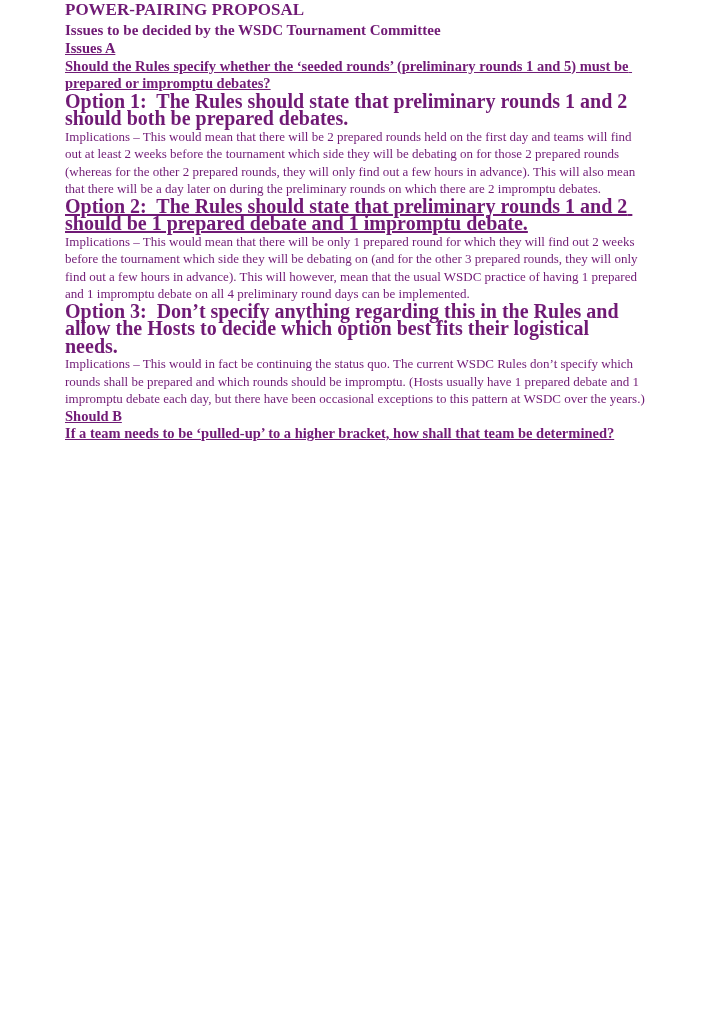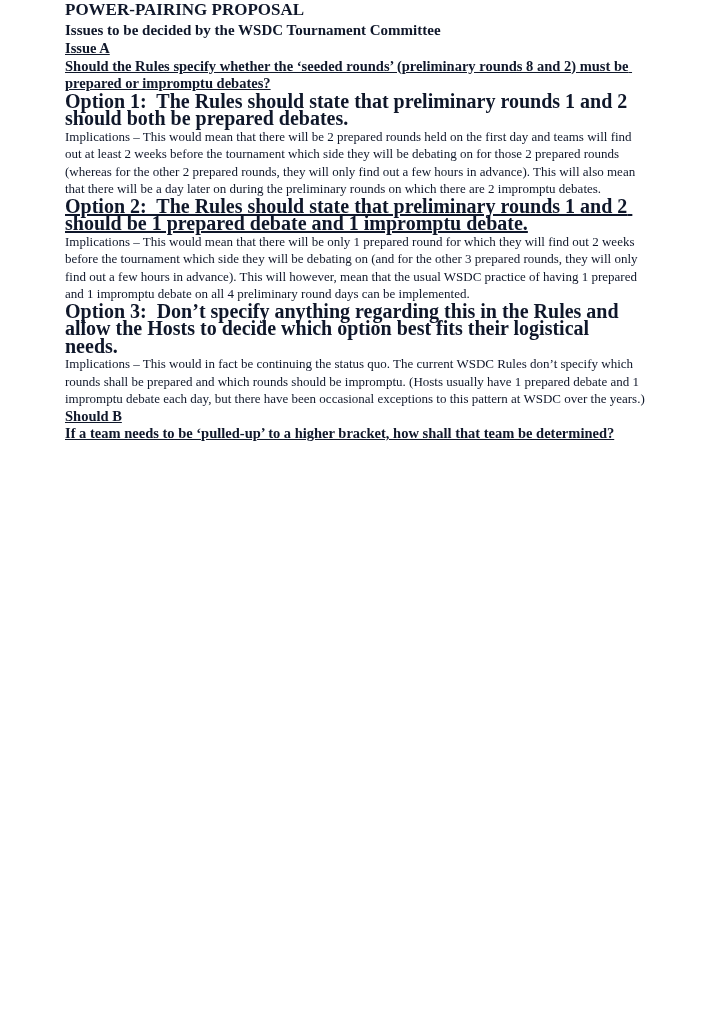--- a/index.html
+++ b/index.html
@@ -10,21 +10,21 @@
   .page {
     position: relative;
     width: 724px;
     height: 732px;
     margin: 0 auto;
     background: #ffffff;
     box-sizing: border-box;
     padding: 0 79px 0 65px;
     overflow: hidden;
     font-family: "Liberation Serif", serif;
-    color: #0f172a;
+    color: #701a75;
   }
   .page p, .page h1, .page h2, .page h3 {
     margin: 0;
     padding: 0;
     white-space: pre-wrap;
   }
   .doc-title {
     font-size: 17px;
     font-weight: bold;
     line-height: 20px;
@@ -71,23 +71,23 @@
 </style>
 </head>
 <body>
 
 <div class="page">
 
   <h1 class="doc-title">POWER-PAIRING PROPOSAL</h1>
 
   <h2 class="doc-subtitle">Issues to be decided by the WSDC Tournament Committee</h2>
 
-  <h3 class="issue-heading mt-issue-a">Issue A</h3>
+  <h3 class="issue-heading mt-issue-a">Issues A</h3>
 
-  <p class="question mt-q-a">Should the Rules specify whether the ‘seeded rounds’ (preliminary rounds 8 and 2) must be prepared or impromptu debates?</p>
+  <p class="question mt-q-a">Should the Rules specify whether the ‘seeded rounds’ (preliminary rounds 1 and 5) must be prepared or impromptu debates?</p>
 
   <p class="option-heading mt-opt1">Option 1:  The Rules should state that preliminary rounds 1 and 2 should both be prepared debates.</p>
 
   <p class="implications mt-impl1">Implications – This would mean that there will be 2 prepared rounds held on the first day and teams will find out at least 2 weeks before the tournament which side they will be debating on for those 2 prepared rounds (whereas for the other 2 prepared rounds, they will only find out a few hours in advance). This will also mean that there will be a day later on during the preliminary rounds on which there are 2 impromptu debates.</p>
 
   <p class="option-heading mt-opt2">Option 2:  The Rules should state that preliminary rounds 1 and 2 should be 1 prepared debate and 1 impromptu debate.</p>
 
   <p class="implications mt-impl2">Implications – This would mean that there will be only 1 prepared round for which they will find out 2 weeks before the tournament which side they will be debating on (and for the other 3 prepared rounds, they will only find out a few hours in advance). This will however, mean that the usual WSDC practice of having 1 prepared and 1 impromptu debate on all 4 preliminary round days can be implemented.</p>
 
   <p class="option-heading mt-opt3">Option 3:  Don’t specify anything regarding this in the Rules and allow the Hosts to decide which option best fits their logistical needs.</p>

